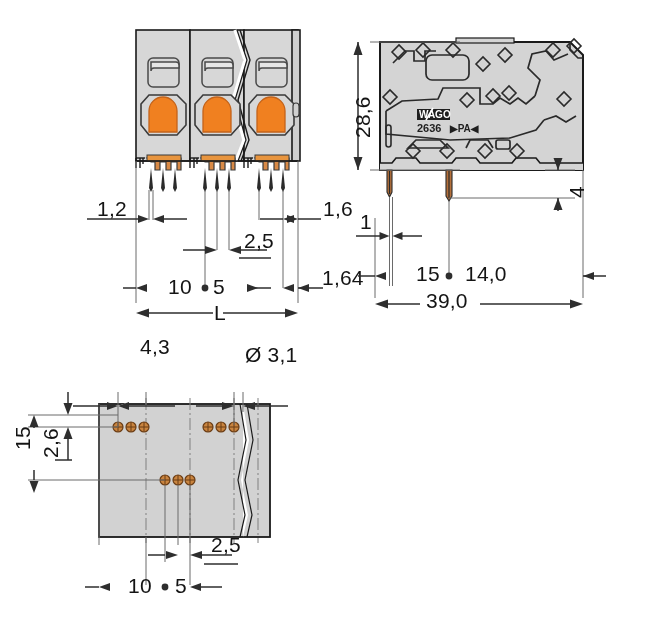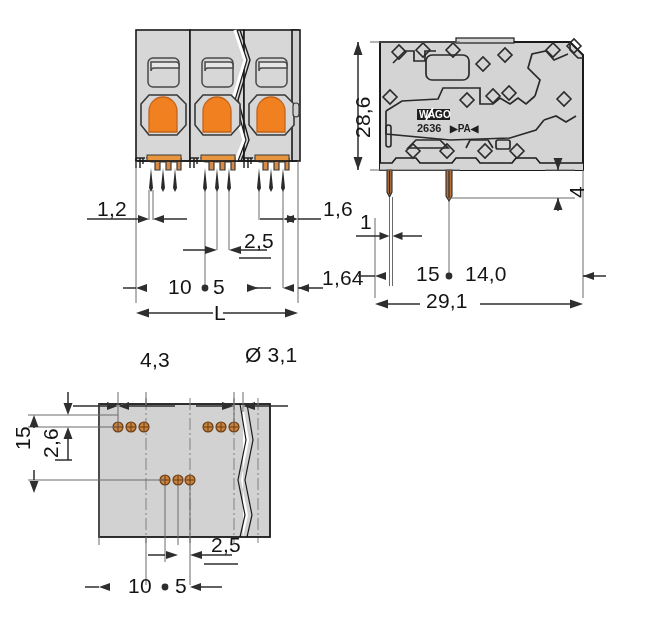--- a/index.html
+++ b/index.html
@@ -256,21 +256,21 @@
         <line x1="150" y1="296" x2="242" y2="296"></line>
         <path d="M253,296 l-13,-4.5 l0,9 z" fill="#2e2e2e" stroke="none"></path>
       </g>
     </svg>
 
     <div class="dim rot" style="left:22px;top:130px;">28,6</div>
     <div class="dim rot" style="left:236px;top:190px;">4</div>
     <div class="dim" style="left:30px;top:203px;">1</div>
     <div class="dim" style="left:86px;top:255px;">15</div>
     <div class="dim" style="left:135px;top:255px;">14,0</div>
-    <div class="dim" style="left:96px;top:282px;">29,1</div>
+    <div class="dim" style="left:96px;top:282px;">39,0</div>
   </div>
 
   <div class="view" style="left:0;top:330px;width:340px;height:296px;">
     <svg width="340" height="296" viewBox="0 0 340 296">
 
       <g>
         <rect x="99" y="74" width="171" height="133" fill="#d2d2d2" stroke="#1a1a1a" stroke-width="1.8"></rect>
       </g>
 
       <g>
@@ -391,21 +391,21 @@
 
       <g stroke="#2e2e2e" stroke-width="1.5">
         <line x1="85" y1="257" x2="99" y2="257"></line>
         <path d="M99,257 l11,-4 l0,8 z" fill="#2e2e2e" stroke="none"></path>
         <circle cx="165" cy="257" r="3.4" fill="#2e2e2e" stroke="none"></circle>
         <path d="M190,257 l11,-4 l0,8 z" fill="#2e2e2e" stroke="none"></path>
         <line x1="201" y1="257" x2="222" y2="257"></line>
       </g>
     </svg>
 
-    <div class="dim" style="left:140px;top:19px;">4,3</div>
+    <div class="dim" style="left:140px;top:6px;">4,3</div>
     <div class="dim" style="left:245px;top:14px;">Ø 3,1</div>
     <div class="dim rot" style="left:12px;top:120px;">15</div>
     <div class="dim rot" style="left:40px;top:128px;">2,6</div>
     <div class="dim" style="left:211px;top:204px;">2,5</div>
     <div class="dim" style="left:128px;top:245px;">10</div>
     <div class="dim" style="left:175px;top:245px;">5</div>
   </div>
 
 </div>
 

